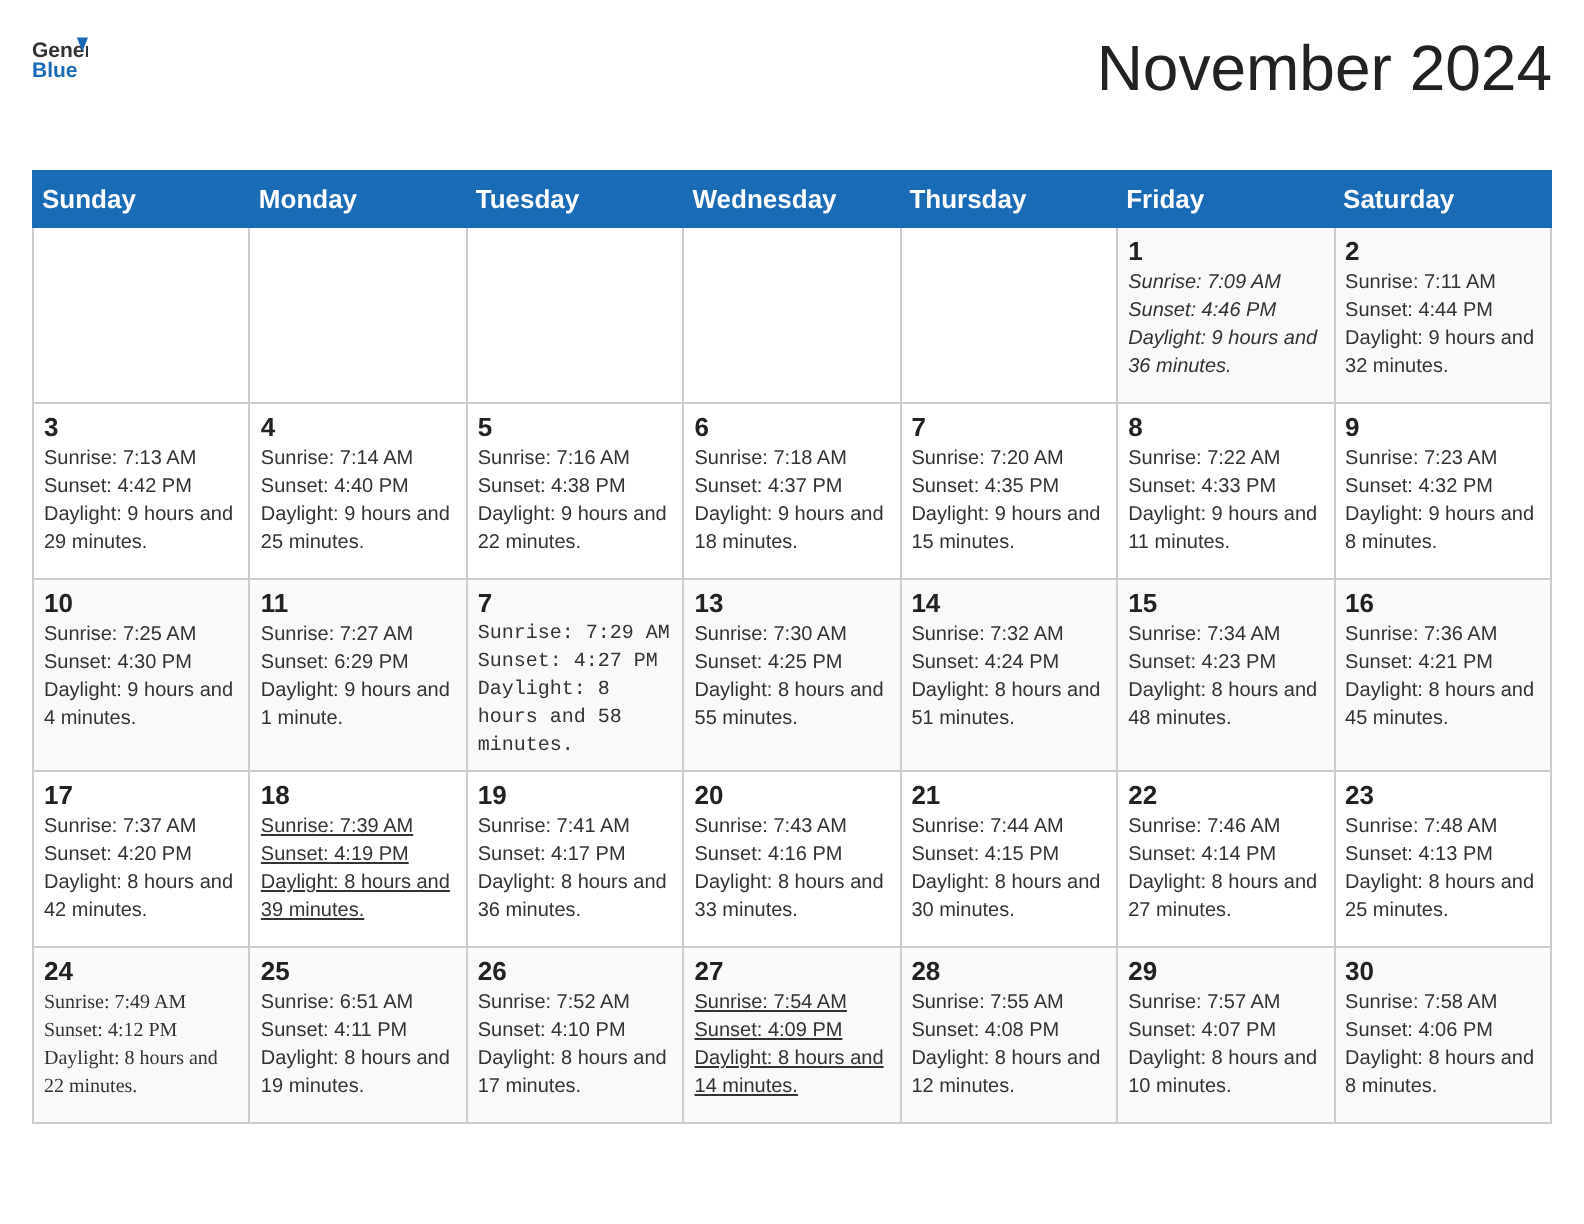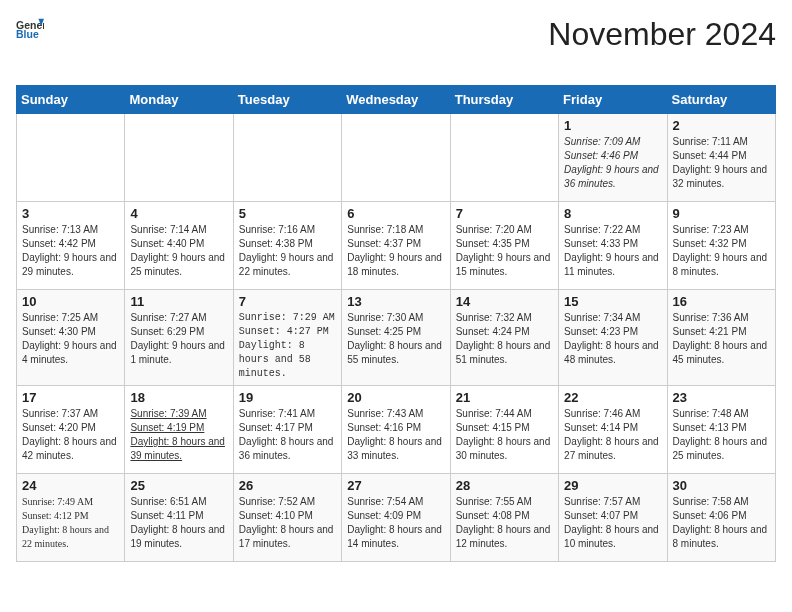--- a/index.html
+++ b/index.html
@@ -273,21 +273,21 @@
 Daylight: 8 hours and 19 minutes.</div>
         </td>
         <td>
           <span class="day-number">26</span>
           <div class="day-info" style="white-space: pre-line;">Sunrise: 7:52 AM
 Sunset: 4:10 PM
 Daylight: 8 hours and 17 minutes.</div>
         </td>
         <td>
           <span class="day-number">27</span>
-          <div class="day-info" style="white-space: pre-line;">Sunrise: 7:54 AM
+          <div class="day-info" style="white-space: pre-line; text-decoration: underline;">Sunrise: 7:54 AM
 Sunset: 4:09 PM
 Daylight: 8 hours and 14 minutes.</div>
         </td>
         <td>
           <span class="day-number">28</span>
           <div class="day-info" style="white-space: pre-line;">Sunrise: 7:55 AM
 Sunset: 4:08 PM
 Daylight: 8 hours and 12 minutes.</div>
         </td>
         <td>

